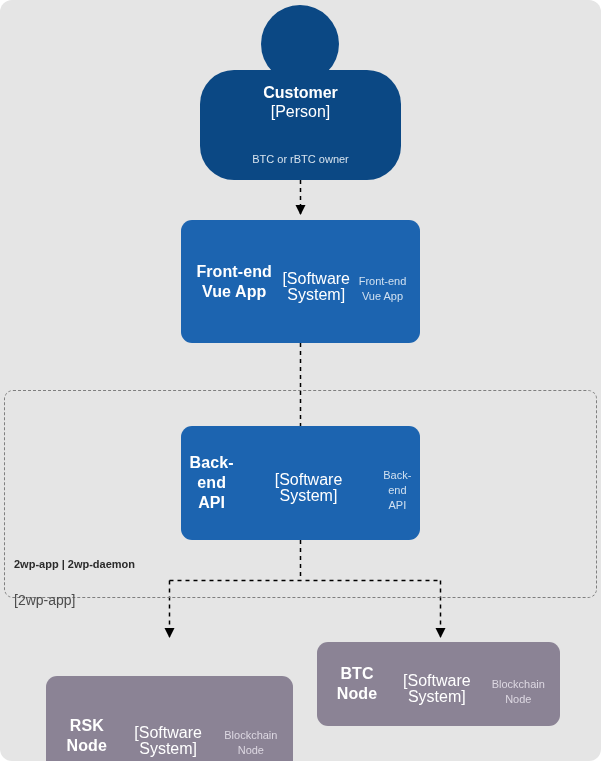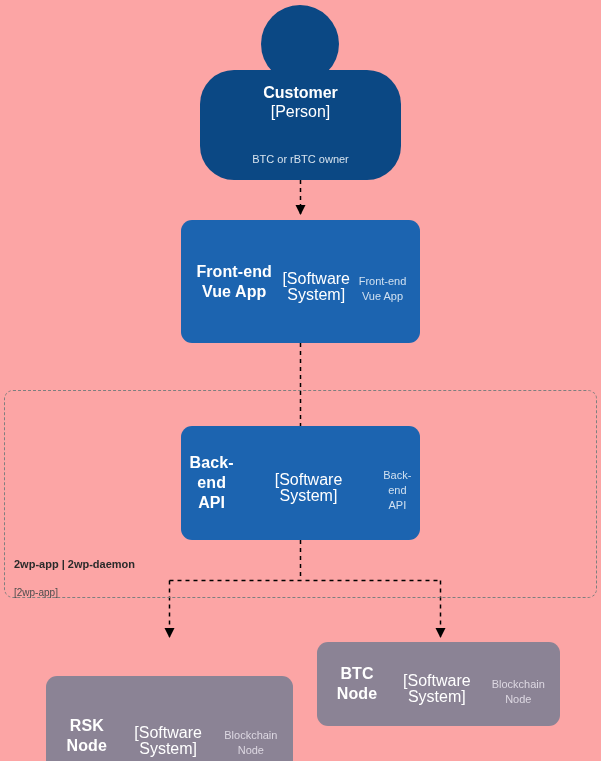--- a/index.html
+++ b/index.html
@@ -9,22 +9,23 @@
     background: #ffffff;
   }
   body {
     font-family: "Liberation Sans", sans-serif;
     -webkit-font-smoothing: antialiased;
   }
   #canvas {
     position: relative;
     width: 601px;
     height: 761px;
-    background: #fca5a5;
+    background: #e5e5e5;
     overflow: hidden;
+    border-radius: 12px;
   }
   #edges {
     position: absolute;
     left: 0;
     top: 0;
     width: 601px;
     height: 761px;
     pointer-events: none;
   }
 
@@ -91,25 +92,25 @@
     text-align: left;
     white-space: nowrap;
   }
   .boundary-label .b-name {
     font-size: 11px;
     font-weight: bold;
     color: #2b2b2b;
     line-height: 19px;
   }
   .boundary-label .b-type {
-    font-size: 10px;
+    font-size: 14px;
     font-weight: normal;
     color: #4d4d4d;
     line-height: 14px;
-    margin-top: 12px;
+    margin-top: 19px;
   }
 </style>
 </head>
 <body>
 
 <div id="canvas">
 
   <svg id="edges" viewBox="0 0 601 761" width="601" height="761">
     <defs>
       <marker id="arrowFilled" viewBox="0 0 10 10" refX="9" refY="5" markerWidth="7" markerHeight="7" orient="auto-start-reverse">

